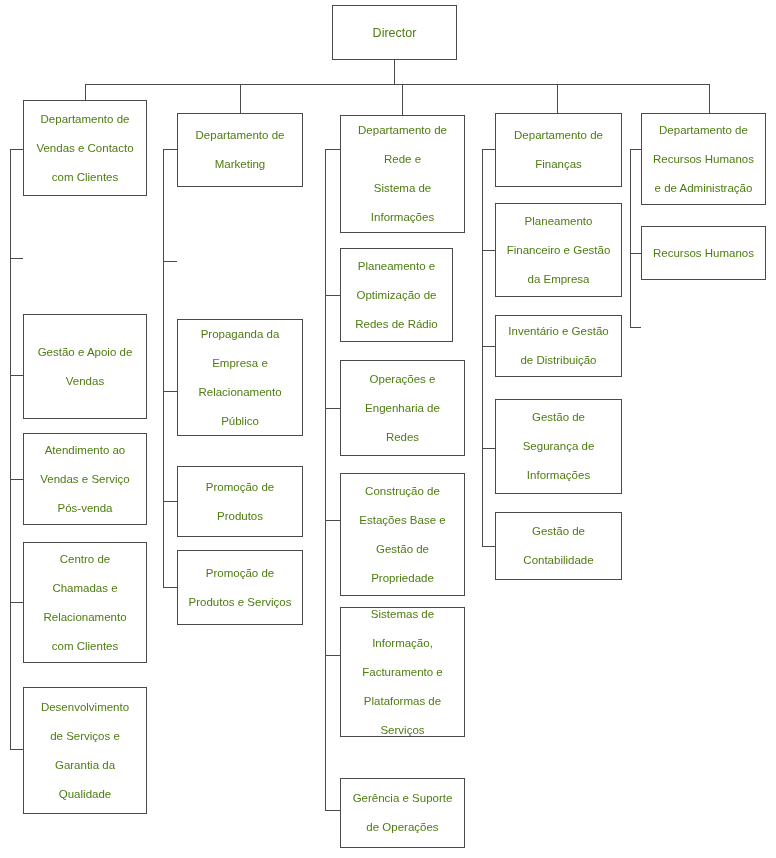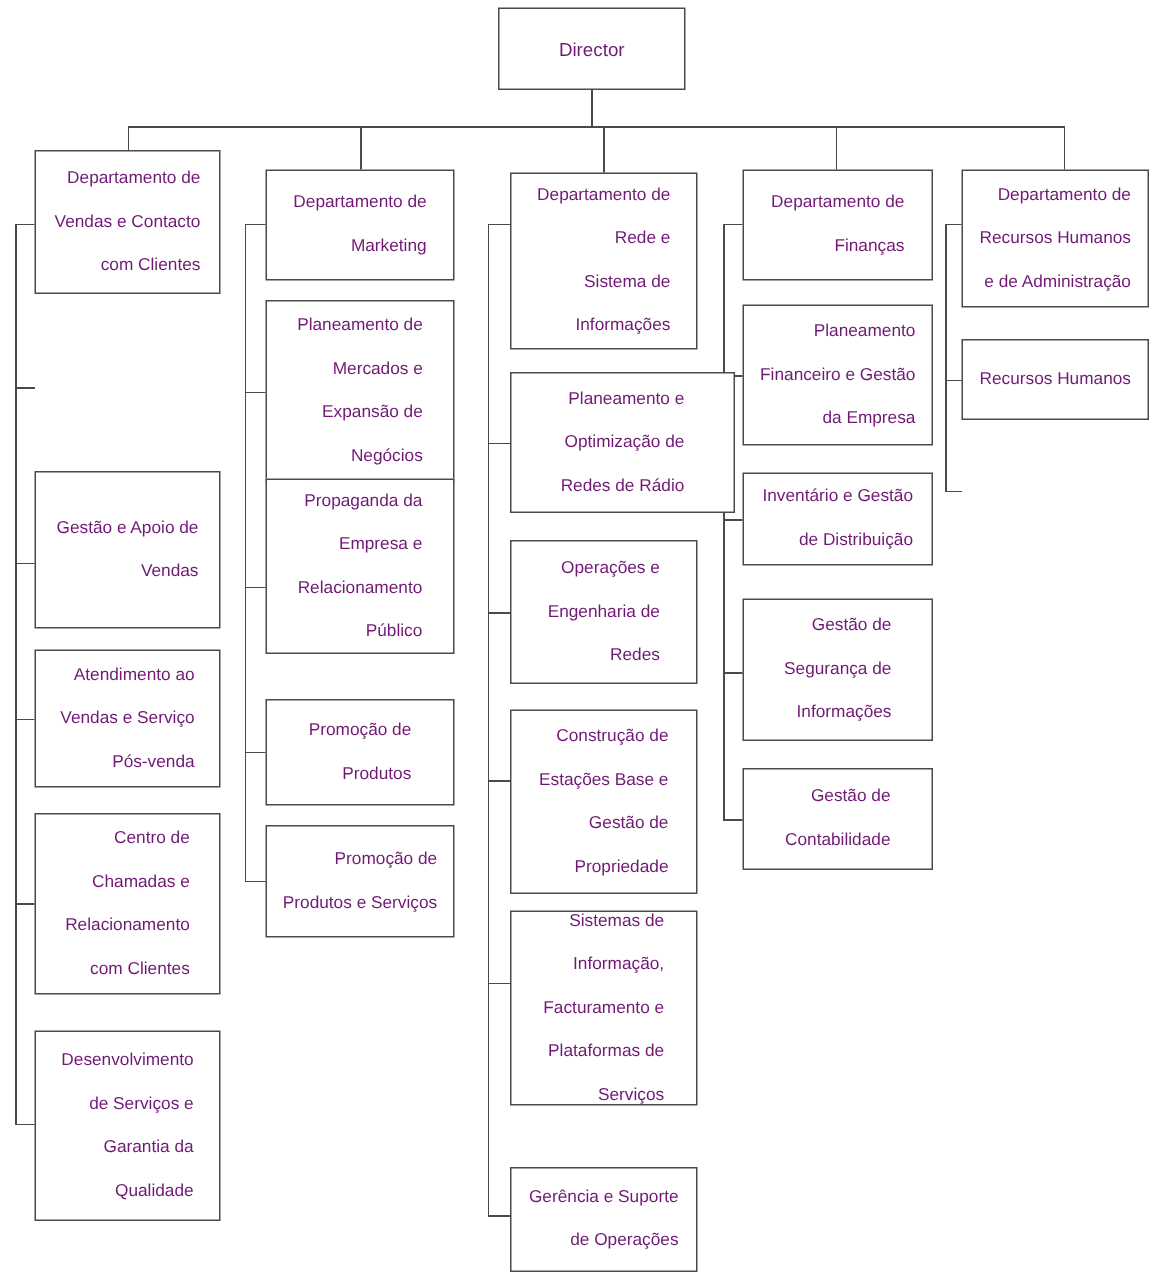--- a/index.html
+++ b/index.html
@@ -23,23 +23,23 @@
     height: 858px;
   }
   .box {
     position: absolute;
     box-sizing: border-box;
     border: 1px solid #4a4a4a;
     background: #ffffff;
     display: flex;
     align-items: center;
     justify-content: center;
-    text-align: right;
+    text-align: center;
     font-size: 11.5px;
-    color: #701a75;
+    color: #4d7c0f;
     line-height: 29px;
     white-space: pre-line;
   }
   .box.root {
     font-size: 12.5px;
     line-height: normal;
   }
 </style>
 </head>
 <body>
@@ -106,38 +106,34 @@
 Chamadas e
 Relacionamento
 com Clientes</div>
   <div class="box" style="left:23px;top:687px;width:124px;height:127px">Desenvolvimento
 de Serviços e
 Garantia da
 Qualidade</div>
 
   <div class="box" style="left:177px;top:113px;width:126px;height:74px">Departamento de
 Marketing</div>
-  <div class="box" style="left:177px;top:200px;width:126px;height:122px">Planeamento de
-Mercados e
-Expansão de
-Negócios</div>
   <div class="box" style="left:177px;top:319px;width:126px;height:117px">Propaganda da
 Empresa e
 Relacionamento
 Público</div>
   <div class="box" style="left:177px;top:466px;width:126px;height:71px">Promoção de
 Produtos</div>
   <div class="box" style="left:177px;top:550px;width:126px;height:75px">Promoção de
 Produtos e Serviços</div>
 
   <div class="box" style="left:340px;top:115px;width:125px;height:118px">Departamento de
 Rede e
 Sistema de
 Informações</div>
-  <div class="box" style="left:340px;top:248px;width:150px;height:94px">Planeamento e
+  <div class="box" style="left:340px;top:248px;width:113px;height:94px">Planeamento e
 Optimização de
 Redes de Rádio</div>
   <div class="box" style="left:340px;top:360px;width:125px;height:96px">Operações e
 Engenharia de
 Redes</div>
   <div class="box" style="left:340px;top:473px;width:125px;height:123px">Construção de
 Estações Base e
 Gestão de
 Propriedade</div>
   <div class="box" style="left:340px;top:607px;width:125px;height:130px">Sistemas de

